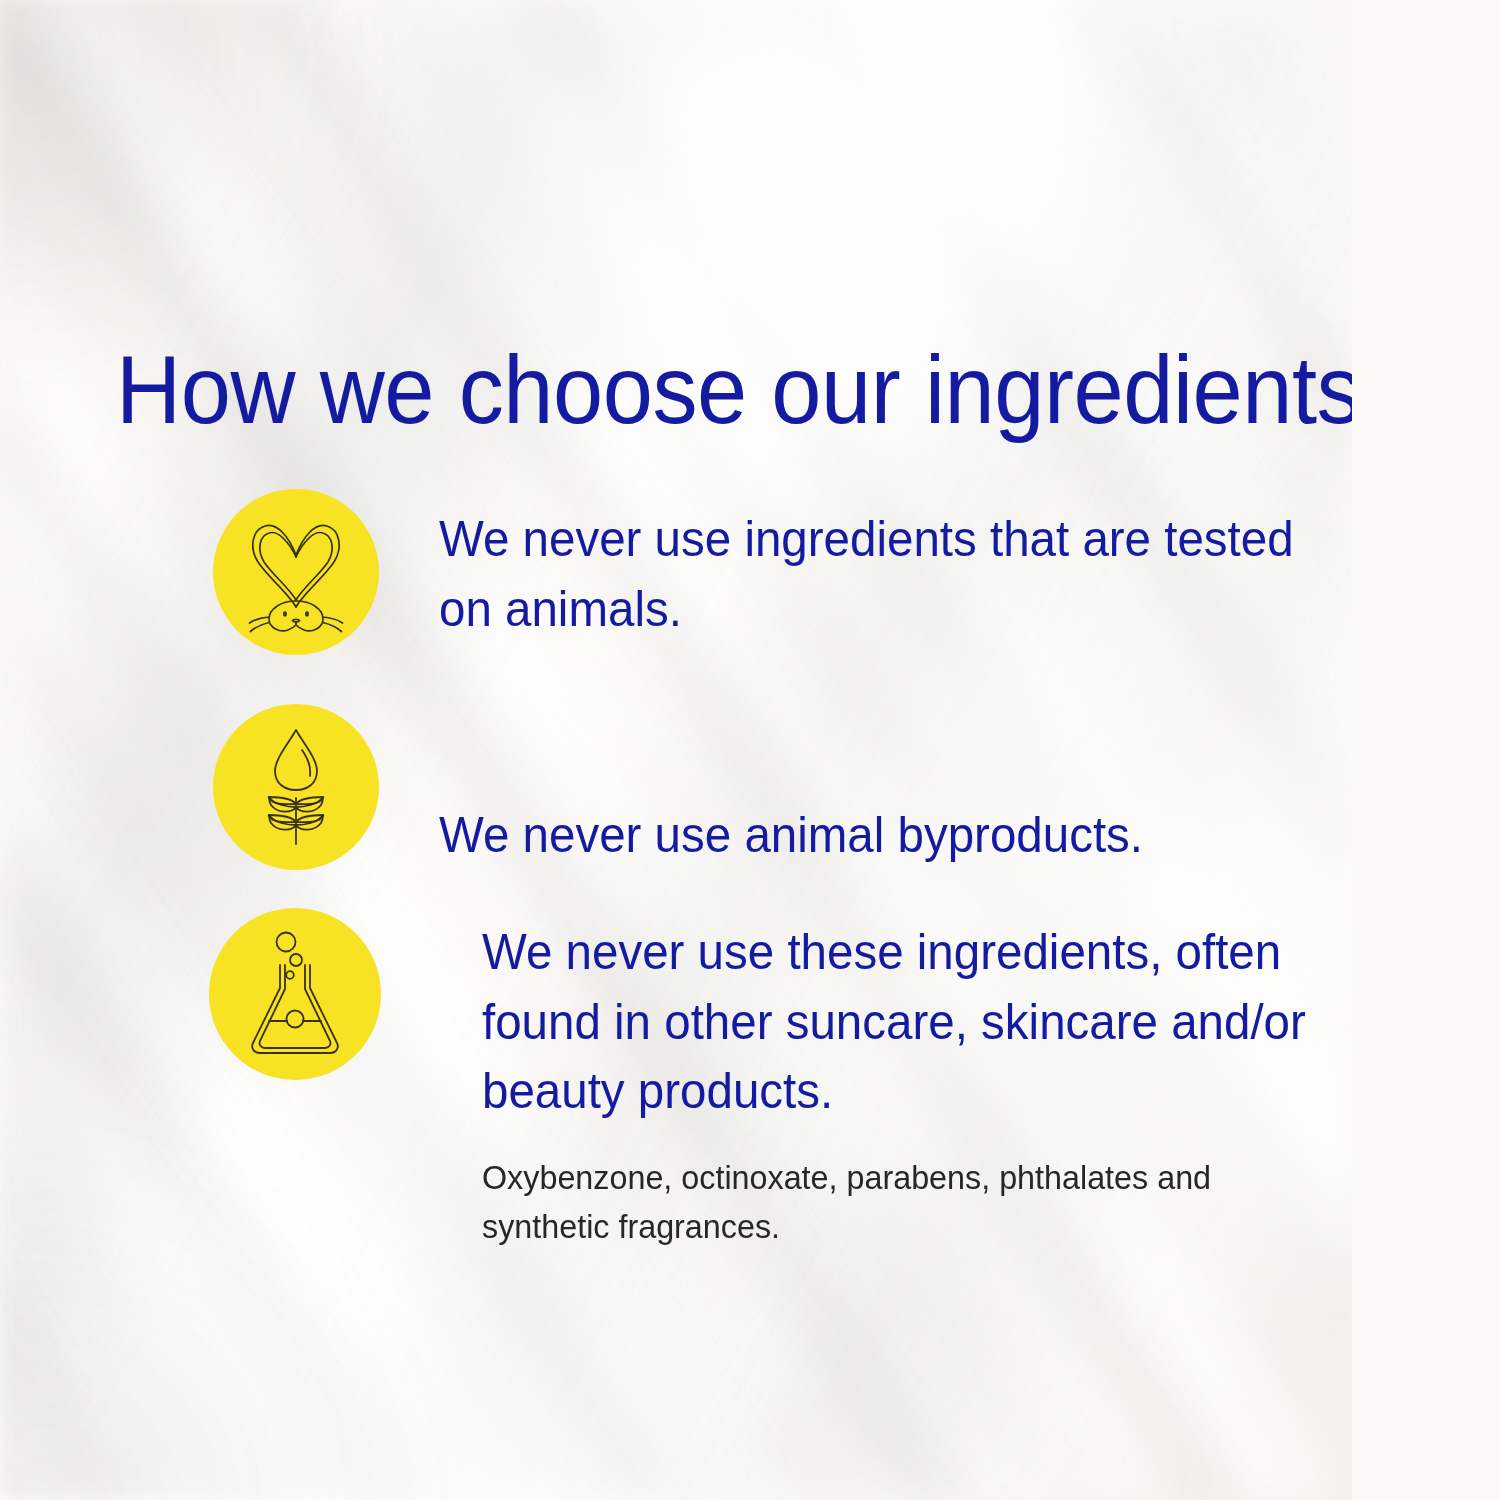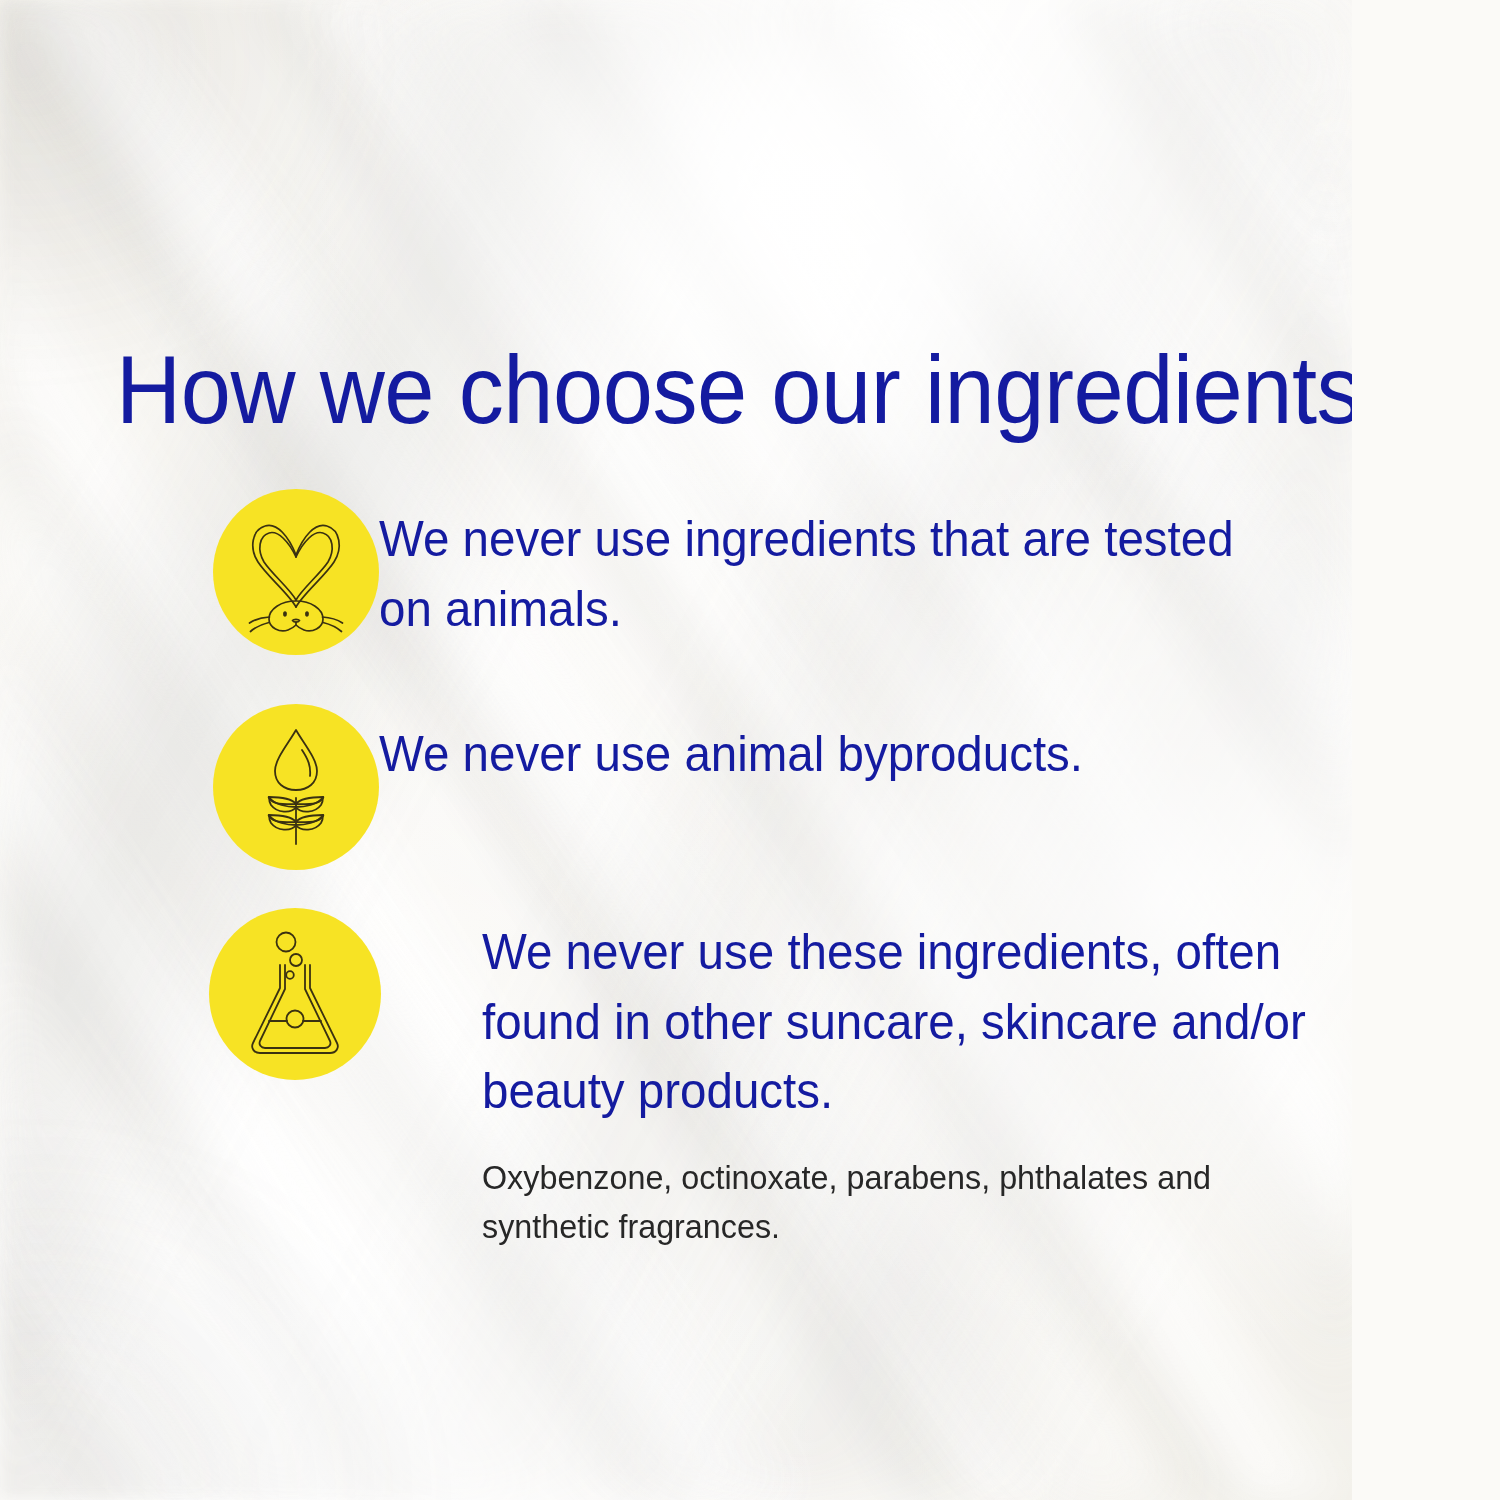--- a/index.html
+++ b/index.html
@@ -124,41 +124,42 @@
     top: 0;
     width: 1500px;
   }
 
   .item {
     position: absolute;
     display: flex;
     align-items: flex-start;
   }
   .item-1 { left: 213px; top: 489px; }
-  .item-2 { left: 213px; top: 704px; }
+  .item-2 { left: 213px; top: 704px; align-items: flex-end; }
   .item-3 { left: 209px; top: 908px; gap: 44px; }
 
   .badge {
     width: 166px;
     height: 166px;
     border-radius: 50%;
     background: #F7E324;
     flex: 0 0 auto;
     display: flex;
     align-items: center;
     justify-content: center;
     position: relative;
   }
   .badge-3 {
     width: 172px;
     height: 172px;
   }
   .badge svg { display: block; }
 
   .item-text {
+    margin-left: 60px;
     padding-top: 16px;
   }
   .item-3 .item-text { margin-left: 57px; padding-top: 10px; }
 
   .statement {
     color: #141BA0;
     font-size: 50px;
     line-height: 1.39;
     font-weight: 400;
     font-family: "Liberation Sans Narrow", "Liberation Sans", sans-serif;

